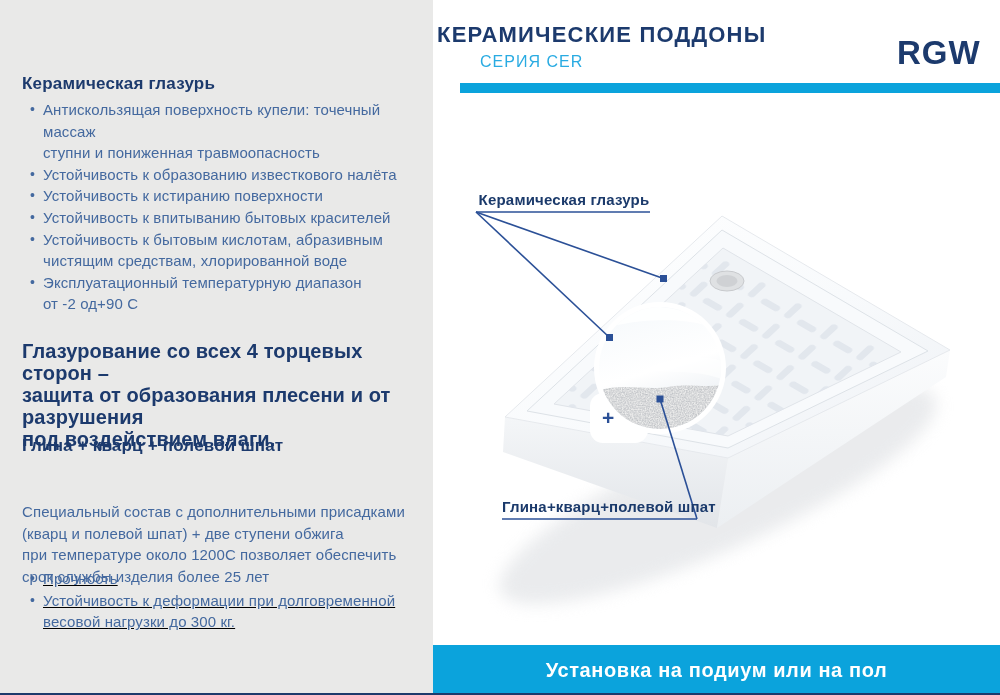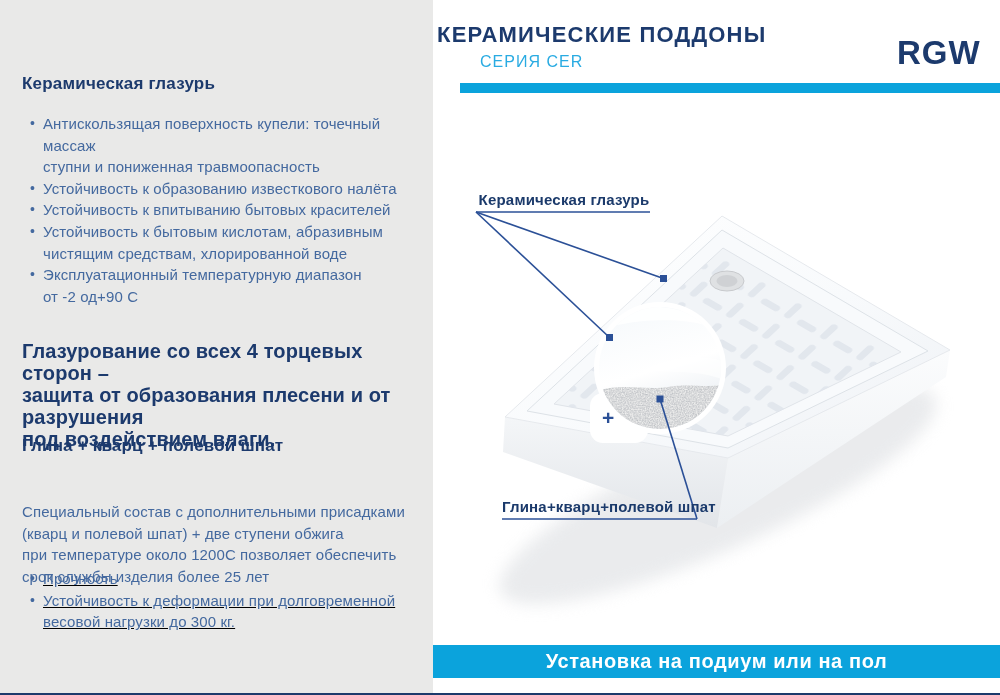--- a/index.html
+++ b/index.html
@@ -60,43 +60,44 @@
     text-align:center; letter-spacing:.2px; white-space:nowrap;
   }
   #callout-top { left:476px; top:191px; width:176px; }
   #callout-bottom { left:502px; top:498px; width:196px;text-align:right; }
   #plus-sign {
     position:absolute; left:602px; top:406px; color:#2b5097;
     font-size:21px; font-weight:bold;
   }
   
   #footer-banner {
-    position:absolute; left:433px; top:645px; width:567px; height:33px;
+    position:absolute; left:433px; top:645px; width:567px; height:50px;
     background:#0ba3dc; display:flex; align-items:center; justify-content:center;
   }
   #footer-banner span {
     color:#ffffff; font-size:20px; font-weight:bold; letter-spacing:.6px;
   }
   #bottom-strip {
     position:absolute; left:0; top:693px; width:1000px; height:2px; background:#1d3a6c;
   }
   #diagram-svg { position:absolute; left:0; top:0; width:1000px; height:695px; }
 </style>
 </head>
 <body>
 
 <div id="page">
 
   <div id="left-panel">
     <div class="h-section" style="top:74px;">Керамическая глазурь</div>
 
-    <ul class="blist" style="top:113px;">
+    <ul class="blist" style="top:99px;">
       <li>Антискользящая поверхность купели: точечный массаж
 ступни и пониженная травмоопасность</li>
       <li>Устойчивость к образованию известкового налёта</li>
+      <li>Устойчивость к истиранию поверхности</li>
       <li>Устойчивость к впитыванию бытовых красителей</li>
       <li>Устойчивость к бытовым кислотам, абразивным
 чистящим средствам, хлорированной воде</li>
       <li>Эксплуатационный температурную диапазон
 от -2 од+90 С</li>
     </ul>
 
     <div class="bold-para" style="top:340px;">Глазурование со всех 4 торцевых сторон –
 защита от образования плесени и от разрушения
 под воздействием влаги.</div>

